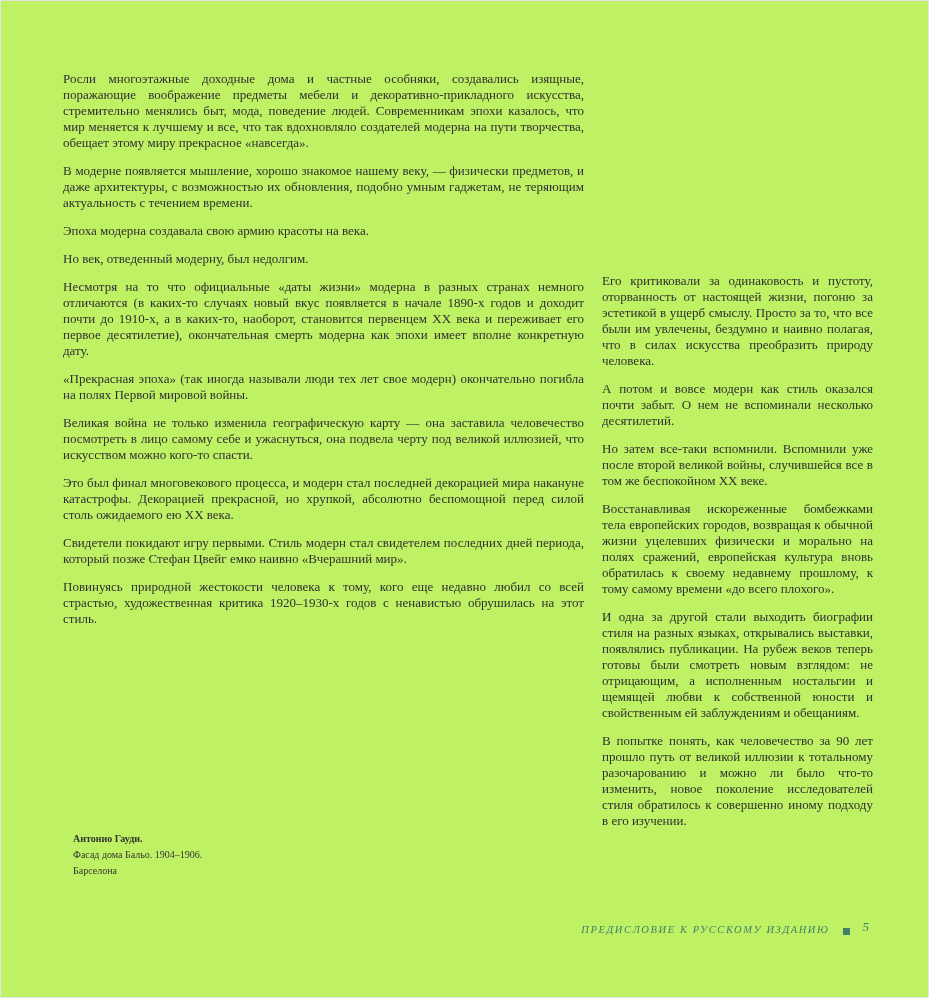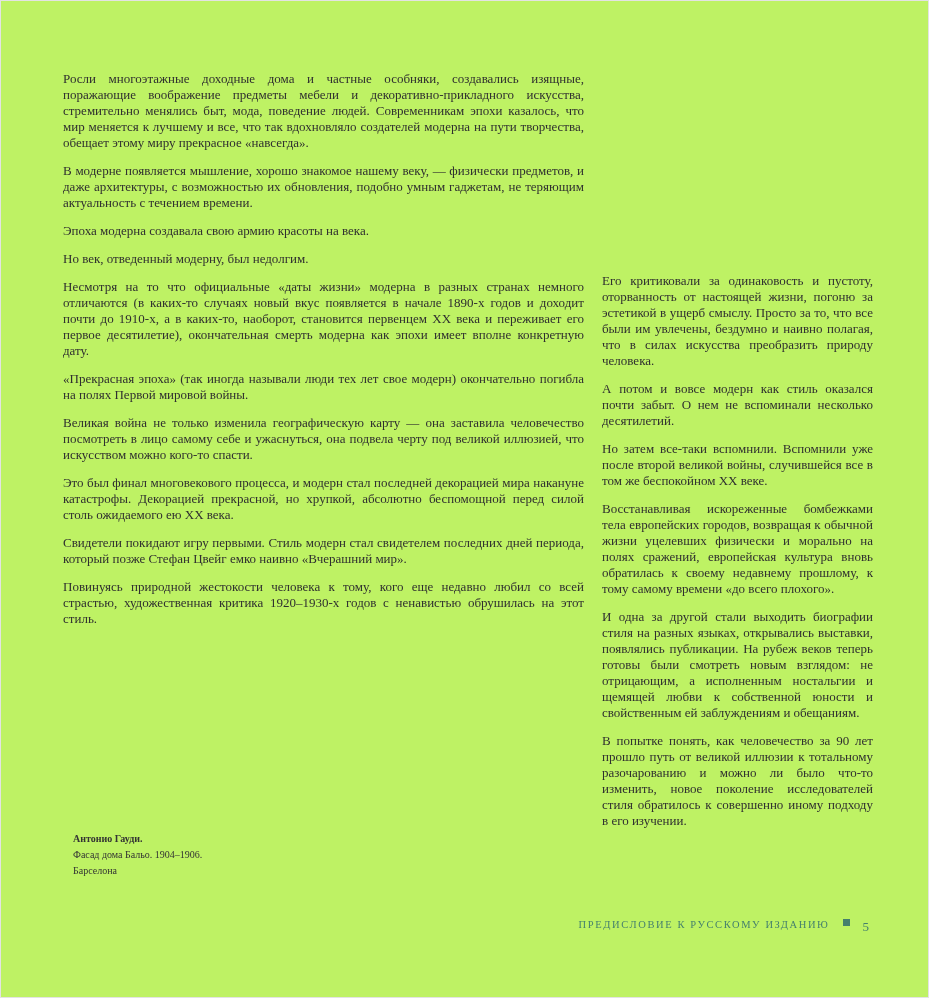--- a/index.html
+++ b/index.html
@@ -50,22 +50,23 @@
     color: #333333;
   }
   .caption .cap-title {
     font-weight: bold;
   }
   .page-footer {
     position: absolute;
     right: 59px;
     top: 918px;
     display: flex;
-    align-items: flex-start;
+    align-items: flex-end;
     gap: 13px;
+    font-style: italic;
   }
   .running-head {
     font-size: 10.5px;
     letter-spacing: 1.6px;
     color: #45806d;
     white-space: nowrap;
   }
   .footer-square {
     display: inline-block;
     width: 7px;

